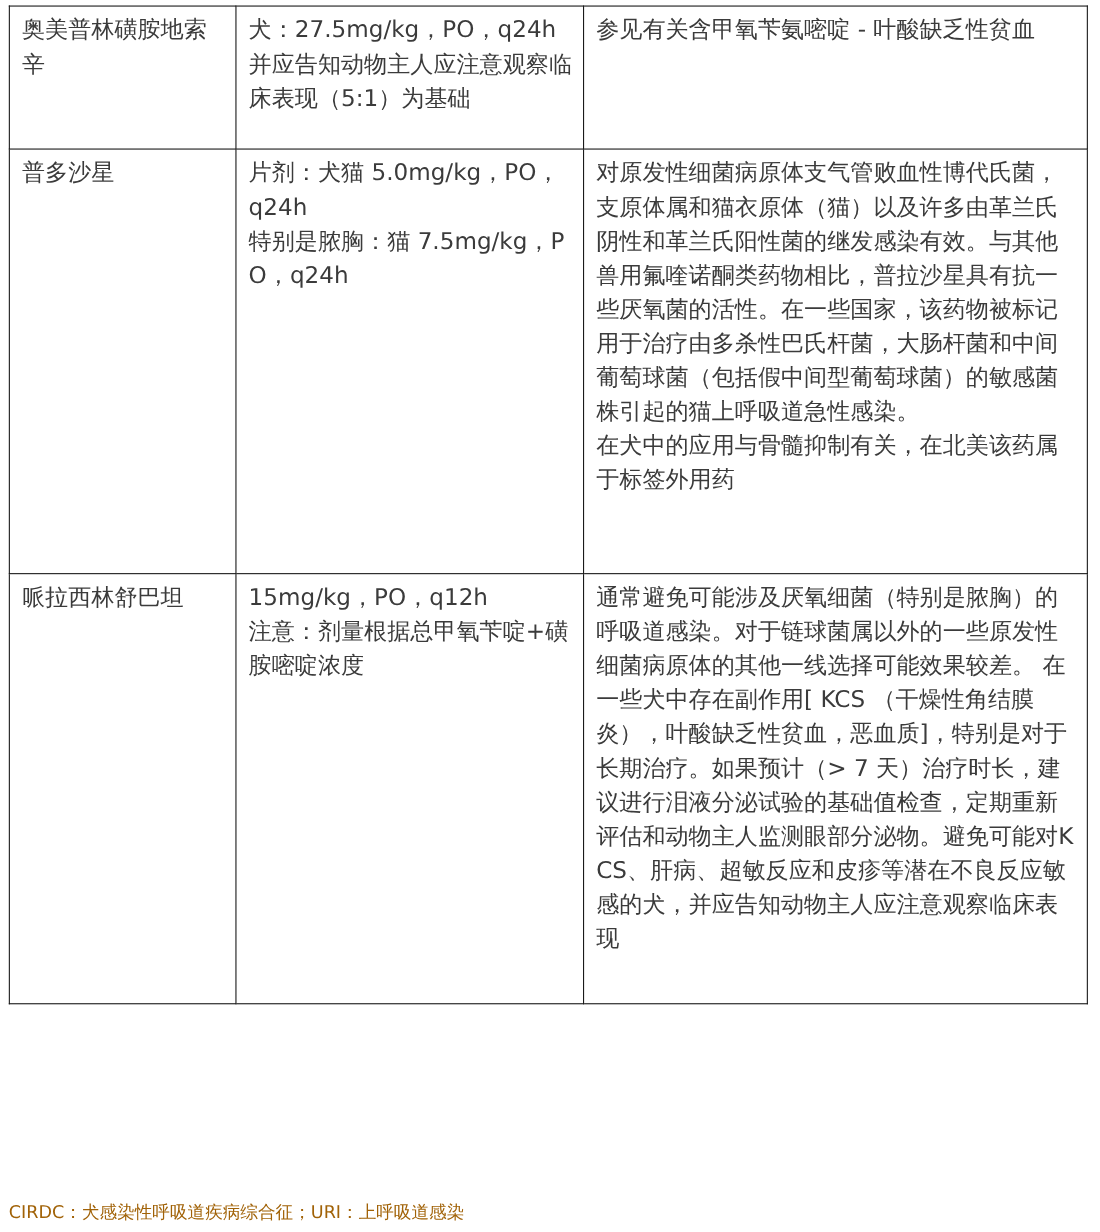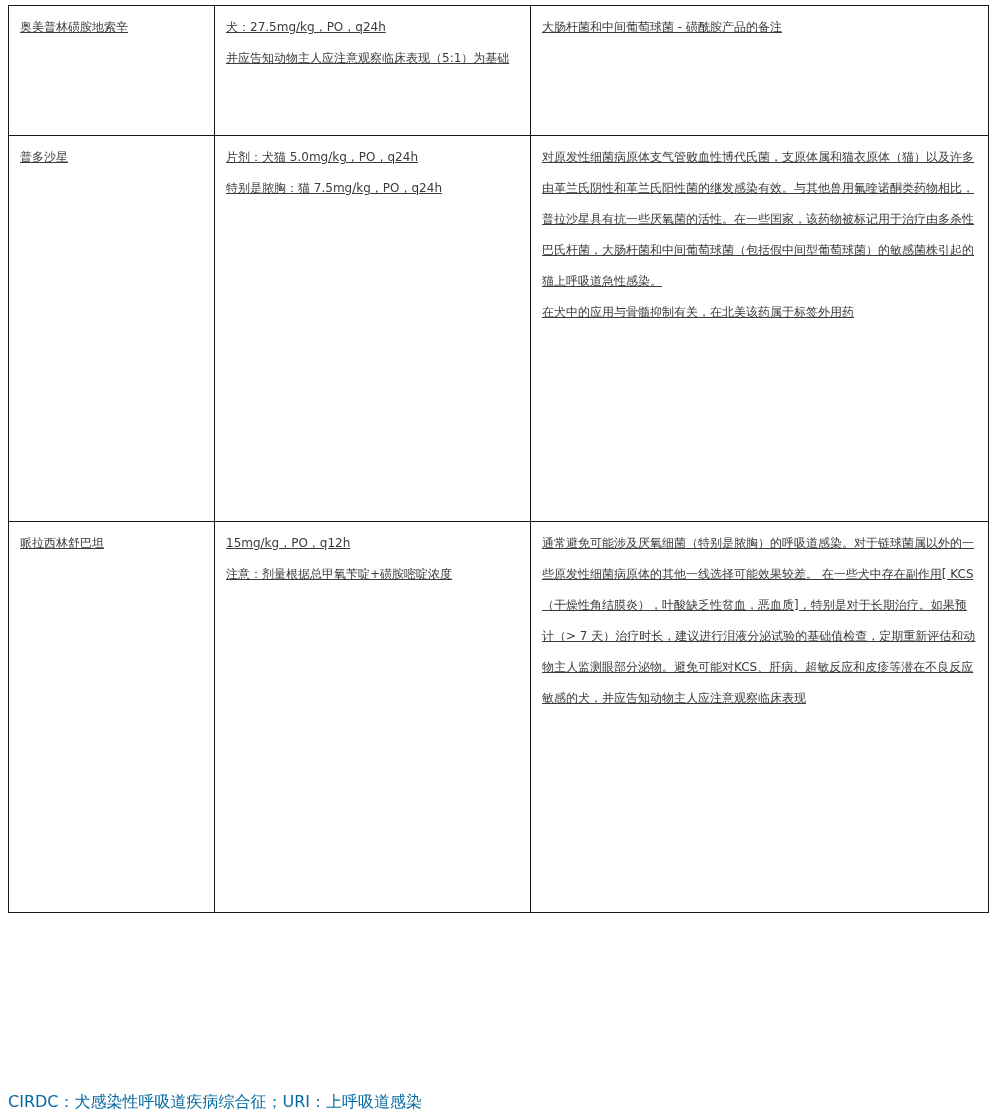--- a/index.html
+++ b/index.html
@@ -11,56 +11,55 @@
   .tbl {
     position: absolute; left: 8px; top: 5px;
     width: 980px;
     border-collapse: collapse;
     table-layout: fixed;
   }
   .tbl td {
     border: 1.5px solid #1a1a1a;
     vertical-align: top;
     padding: 6px 10px 4px 11px;
-    font-size: 12px;
+    font-size: 21px;
     line-height: 31px;
     word-break: break-all;
-    text-decoration: underline;
   }
   .tbl col.c1 { width: 206px; }
   .tbl col.c2 { width: 316px; }
   .tbl col.c3 { width: 458px; }
   .line { display: block; }
   .row1 td { height: 119px; }
   .row2 td { height: 375px; }
   .row3 td { height: 160px; }
   .row4 td { height: 380px; }
   .footnote {
     position: absolute; left: 8px; top: 1090px;
-    font-size: 16px; line-height: 24px; color: #0369a1;
+    font-size: 16px; line-height: 24px; color: #a16207;
   }
 </style>
 </head>
 <body>
 
 <table class="tbl">
   <colgroup>
       <col class="c1">
       <col class="c2">
       <col class="c3">
     </colgroup>
   <tbody>
     <tr class="row1">
       <td><span>奥美普林磺胺地索辛</span></td>
       <td>
         <span class="line">犬：27.5mg/kg，PO，q24h</span>
         <span class="line">并应告知动物主人应注意观察临床表现（5:1）为基础</span>
       </td>
       <td>
-        <span class="line">大肠杆菌和中间葡萄球菌 - 磺酰胺产品的备注</span>
+        <span class="line">参见有关含甲氧苄氨嘧啶 - 叶酸缺乏性贫血</span>
       </td>
     </tr>
     <tr class="row2">
       <td><span>普多沙星</span></td>
       <td>
         <span class="line">片剂：犬猫 5.0mg/kg，PO，q24h</span>
         <span class="line">特别是脓胸：猫 7.5mg/kg，PO，q24h</span>
       </td>
       <td>
         <span class="line">对原发性细菌病原体支气管败血性博代氏菌，支原体属和猫衣原体（猫）以及许多由革兰氏阴性和革兰氏阳性菌的继发感染有效。与其他兽用氟喹诺酮类药物相比，普拉沙星具有抗一些厌氧菌的活性。在一些国家，该药物被标记用于治疗由多杀性巴氏杆菌，大肠杆菌和中间葡萄球菌（包括假中间型葡萄球菌）的敏感菌株引起的猫上呼吸道急性感染。</span>

